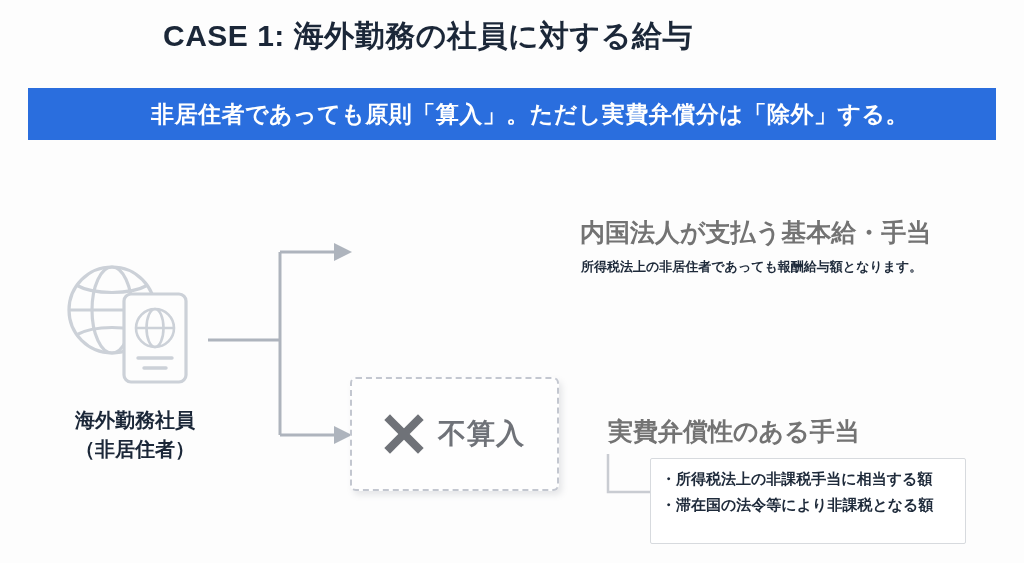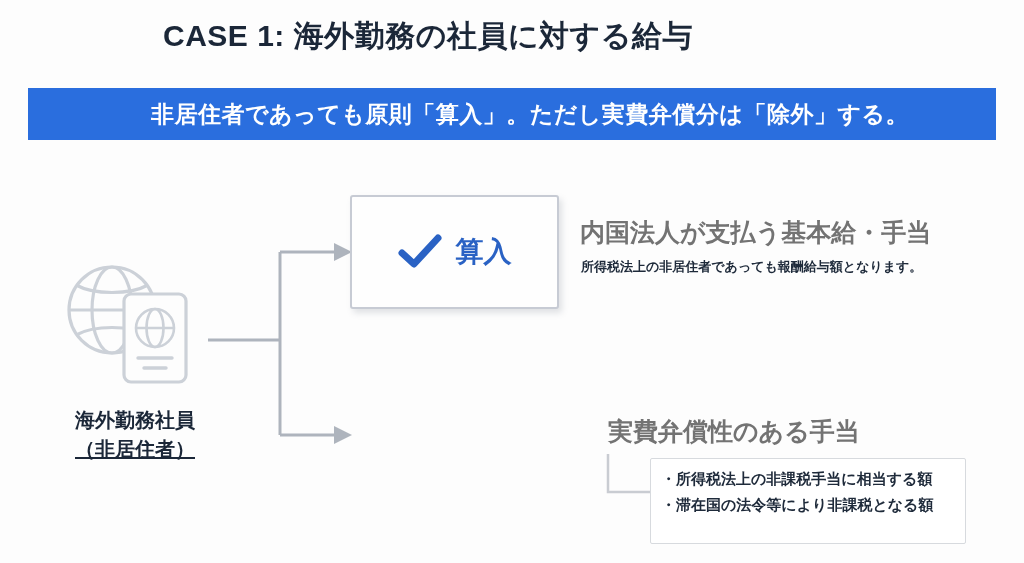--- a/index.html
+++ b/index.html
@@ -68,21 +68,21 @@
     position: absolute;
     left: 20px;
     top: 406px;
     width: 230px;
     text-align: center;
     color: #1b2738;
     font-size: 20px;
     font-weight: bold;
     line-height: 1.45;
   }
-  .source-label .l2 { display: block; text-decoration: underline; }
+  .source-label .l2 { display: block; }
 
   
   .connector-left { position: absolute; left: 200px; top: 185px; width: 170px; height: 320px; }
   .connector-left svg { display: block; }
 
   
   .result-box {
     position: absolute;
     left: 350px;
     width: 209px;
@@ -202,27 +202,30 @@
         <line x1="8" y1="155" x2="80" y2="155"></line>
         <line x1="80" y1="67" x2="80" y2="250"></line>
         <line x1="80" y1="67" x2="134" y2="67"></line>
         <line x1="80" y1="250" x2="134" y2="250"></line>
       </g>
       <polygon points="134,58 152,67 134,76" fill="#aeb4bd"></polygon>
       <polygon points="134,241 152,250 134,259" fill="#aeb4bd"></polygon>
     </svg>
   </div>
 
-  <div class="result-box box-include">
-    <svg class="mark-icon" width="44" height="36" viewBox="0 0 44 36" xmlns="http://www.w3.org/2000/svg">
-      <path d="M4 19 L16 30 L40 4" fill="none" stroke="#2a62c4" stroke-width="7" stroke-linecap="round" stroke-linejoin="round"></path>
-    </svg>
-    <span class="box-label label-include">算入</span>
-  </div>
-
+
+  <div class="result-box box-exclude">
+    <svg class="mark-icon" width="40" height="40" viewBox="0 0 40 40" xmlns="http://www.w3.org/2000/svg">
+      <g stroke="#6f7278" stroke-width="8" stroke-linecap="square">
+        <line x1="6" y1="6" x2="34" y2="34"></line>
+        <line x1="34" y1="6" x2="6" y2="34"></line>
+      </g>
+    </svg>
+    <span class="box-label label-exclude">不算入</span>
+  </div>
 
   <div class="desc-head desc-head-1">内国法人が支払う基本給・手当</div>
   <div class="desc-sub">所得税法上の非居住者であっても報酬給与額となります。</div>
 
   <div class="desc-head desc-head-2">実費弁償性のある手当</div>
 
   <div class="connector-right">
     <svg viewBox="0 0 60 60" xmlns="http://www.w3.org/2000/svg">
       <path d="M6 2 L6 40 L56 40" fill="none" stroke="#c9ccd2" stroke-width="2.5"></path>
     </svg>

